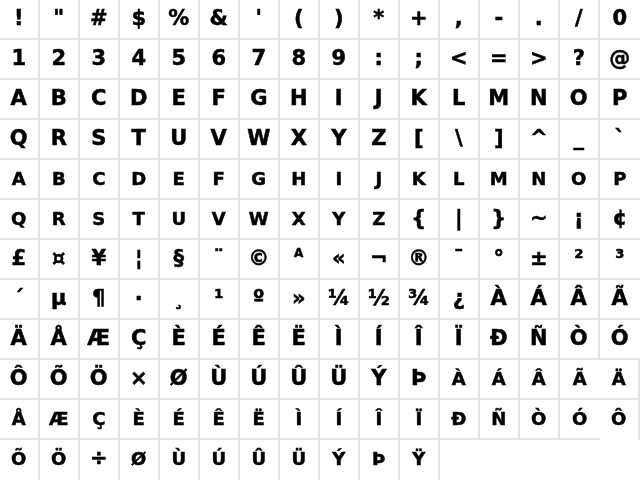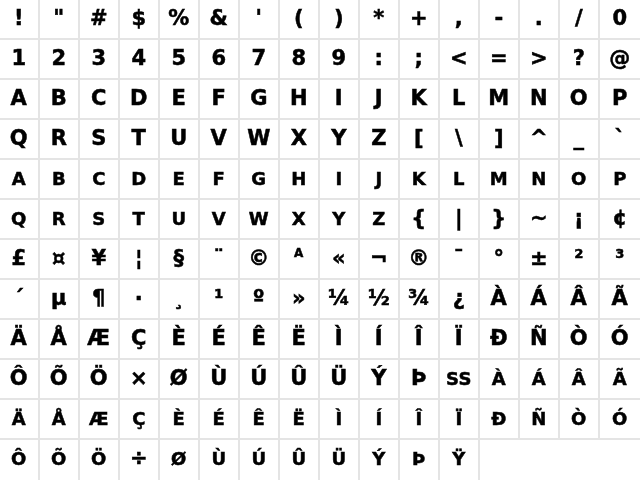--- a/index.html
+++ b/index.html
@@ -192,21 +192,20 @@
       <div class="cell">Õ</div>
       <div class="cell">Ö</div>
       <div class="cell">×</div>
       <div class="cell">Ø</div>
       <div class="cell">Ù</div>
       <div class="cell">Ú</div>
       <div class="cell">Û</div>
       <div class="cell">Ü</div>
       <div class="cell">Ý</div>
       <div class="cell">Þ</div>
-      <div class="cell small">SS</div>
       <div class="cell small">À</div>
       <div class="cell small">Á</div>
       <div class="cell small">Â</div>
       <div class="cell small last-col">Ã</div>
       <div class="cell small">Ä</div>
       <div class="cell small">Å</div>
       <div class="cell small">Æ</div>
       <div class="cell small">Ç</div>
       <div class="cell small">È</div>
       <div class="cell small">É</div>

